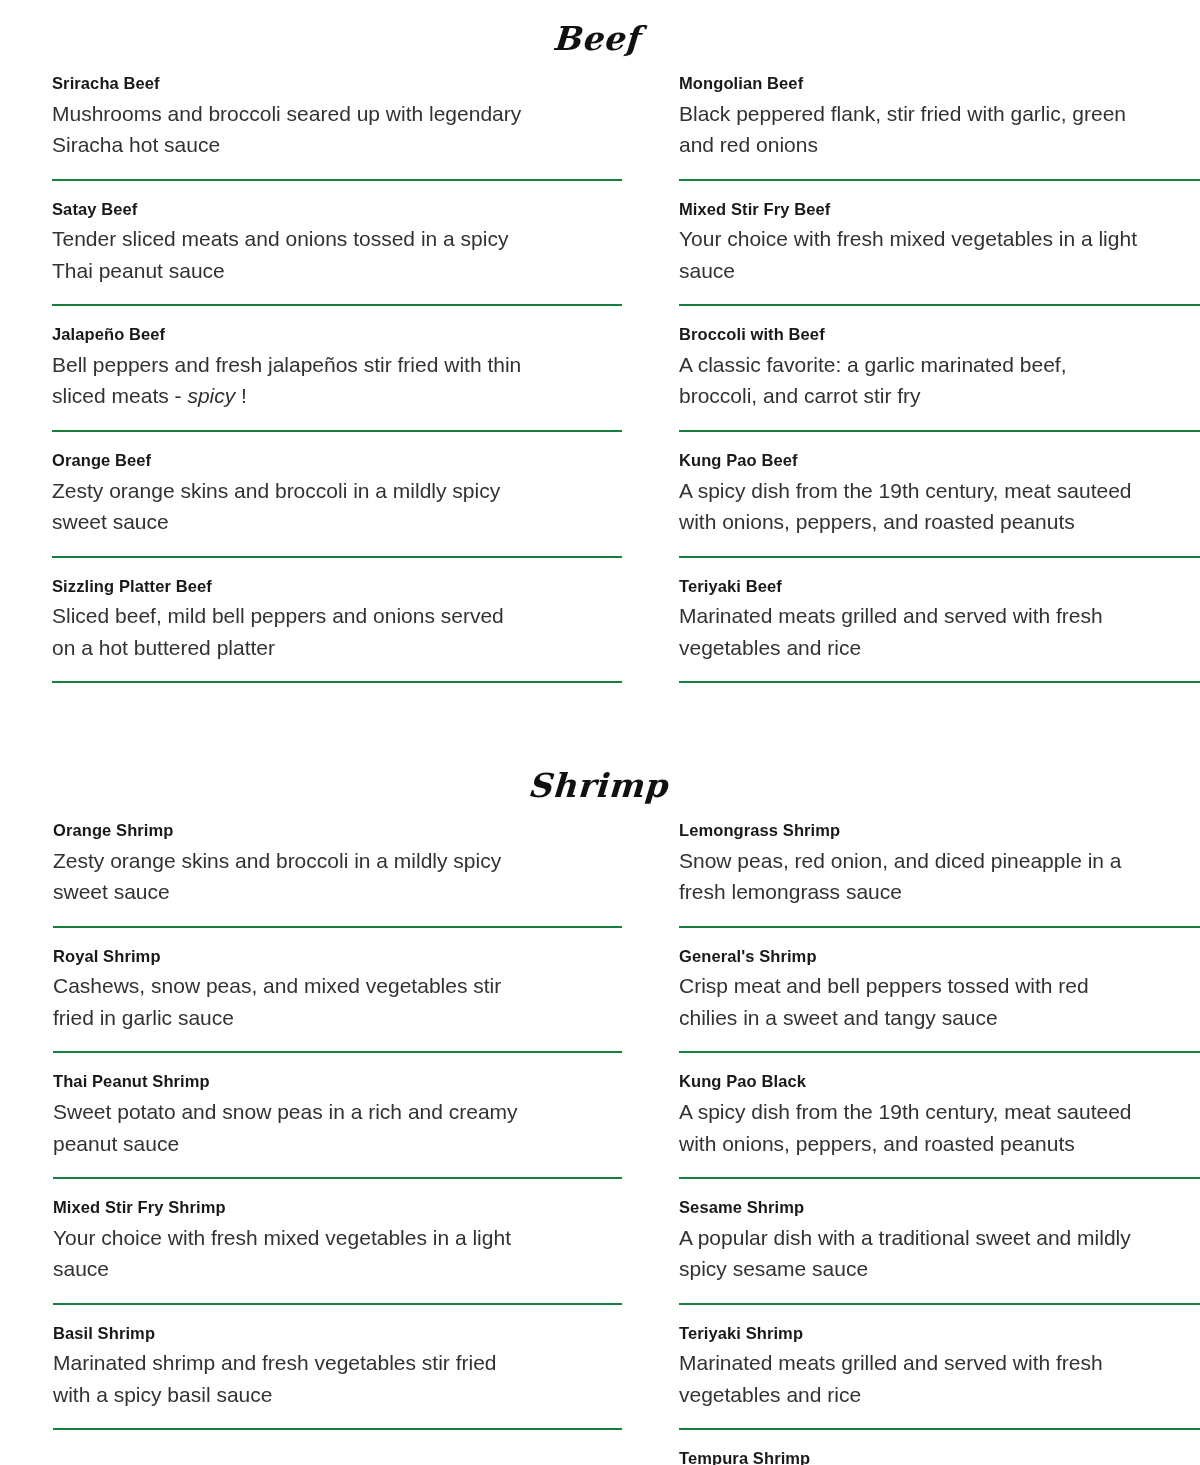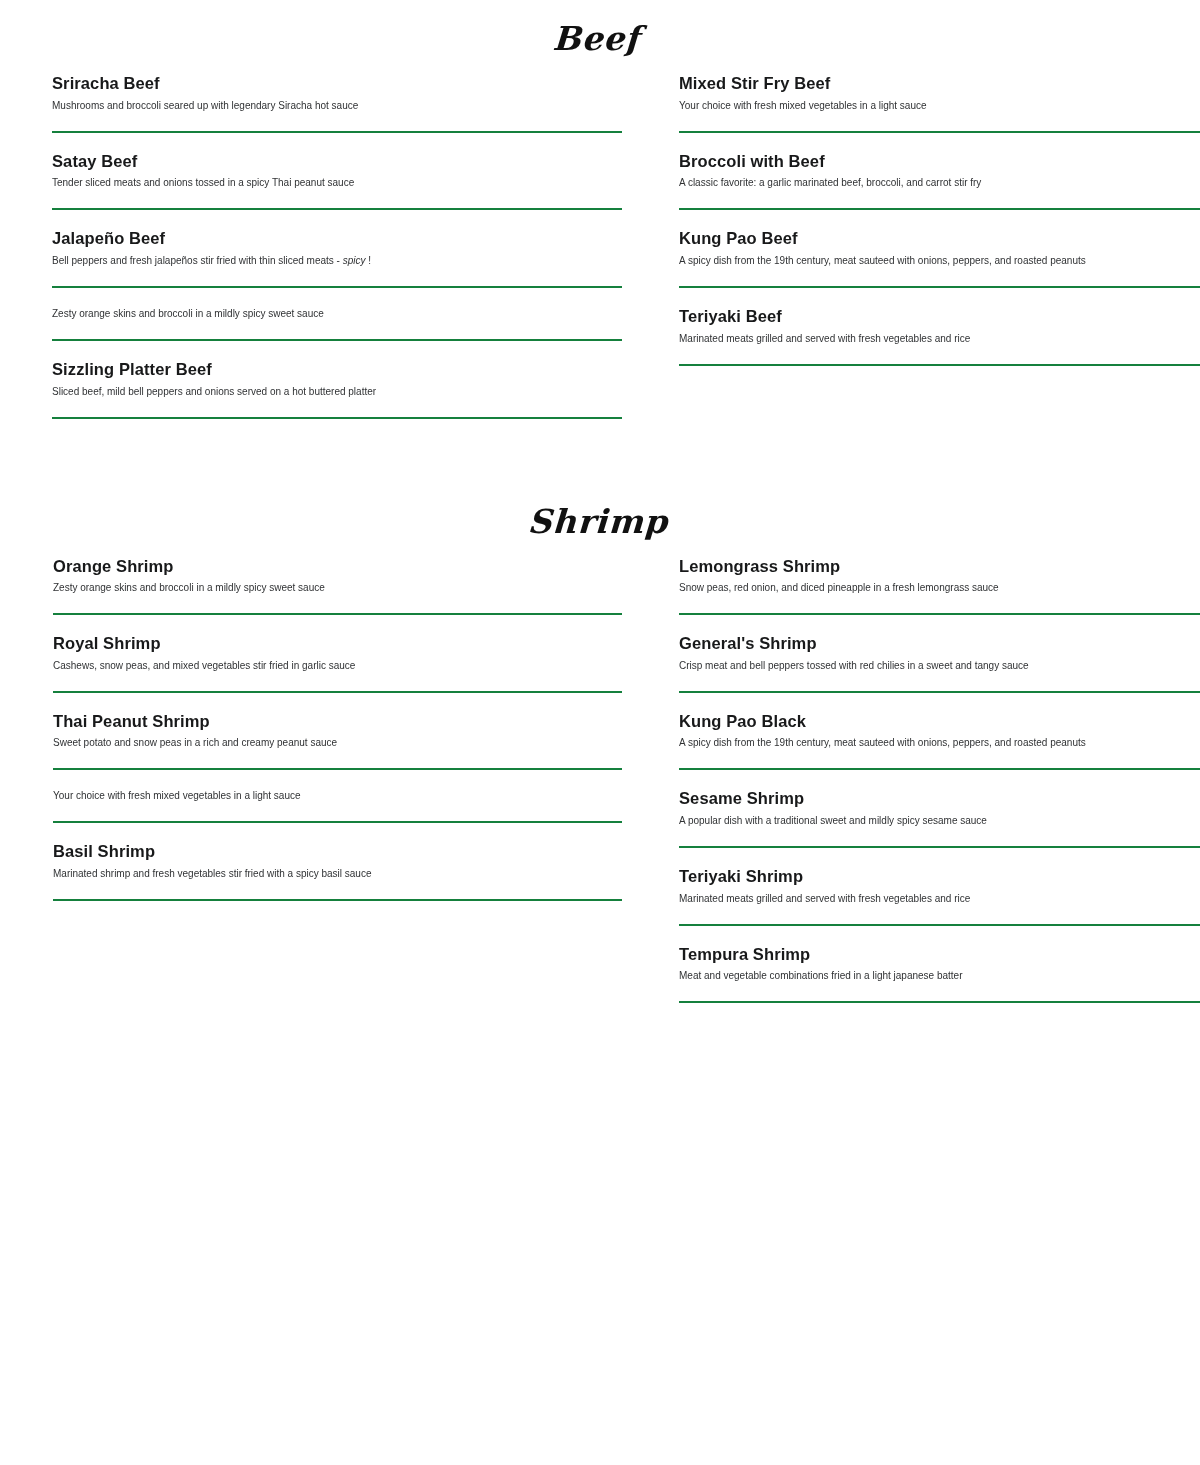--- a/index.html
+++ b/index.html
@@ -81,21 +81,21 @@
     font-size: 16.5px;
     line-height: 1.25;
     color: #18191a;
     margin: 0 0 4px 0;
     letter-spacing: 0.1px;
   }
 
   .dish-desc {
     font-family: "Liberation Sans", sans-serif;
     font-weight: 400;
-    font-size: 10px;
+    font-size: 21px;
     line-height: 1.5;
     color: #303234;
     margin: 0;
     max-width: 470px;
   }
 
   .beef-body .col-right .dish-desc,
   .shrimp-body .col-right .dish-desc { max-width: 470px; }
 
   .dish-desc .spicy-note {
@@ -134,35 +134,42 @@
 
         <div class="dish">
           <div class="dish-inner">
             <div class="dish-name">Jalapeño Beef</div>
             <div class="dish-desc"><span>Bell peppers and fresh jalapeños stir fried with thin sliced meats - </span><span class="spicy-note">spicy</span><span> !</span></div>
           </div>
         </div>
 
         <div class="dish">
           <div class="dish-inner">
+            <div class="dish-name">Orange Beef</div>
             <div class="dish-desc">Zesty orange skins and broccoli in a mildly spicy sweet sauce</div>
           </div>
         </div>
 
         <div class="dish">
           <div class="dish-inner">
             <div class="dish-name">Sizzling Platter Beef</div>
             <div class="dish-desc">Sliced beef, mild bell peppers and onions served on a hot buttered platter</div>
           </div>
         </div>
 
       </div>
 
       <div class="column col-right">
 
+        <div class="dish">
+          <div class="dish-inner">
+            <div class="dish-name">Mongolian Beef</div>
+            <div class="dish-desc">Black peppered flank, stir fried with garlic, green and red onions</div>
+          </div>
+        </div>
 
         <div class="dish">
           <div class="dish-inner">
             <div class="dish-name">Mixed Stir Fry Beef</div>
             <div class="dish-desc">Your choice with fresh mixed vegetables in a light sauce</div>
           </div>
         </div>
 
         <div class="dish">
           <div class="dish-inner">
@@ -215,20 +222,21 @@
 
         <div class="dish">
           <div class="dish-inner">
             <div class="dish-name">Thai Peanut Shrimp</div>
             <div class="dish-desc">Sweet potato and snow peas in a rich and creamy peanut sauce</div>
           </div>
         </div>
 
         <div class="dish">
           <div class="dish-inner">
+            <div class="dish-name">Mixed Stir Fry Shrimp</div>
             <div class="dish-desc">Your choice with fresh mixed vegetables in a light sauce</div>
           </div>
         </div>
 
         <div class="dish">
           <div class="dish-inner">
             <div class="dish-name">Basil Shrimp</div>
             <div class="dish-desc">Marinated shrimp and fresh vegetables stir fried with a spicy basil sauce</div>
           </div>
         </div>

